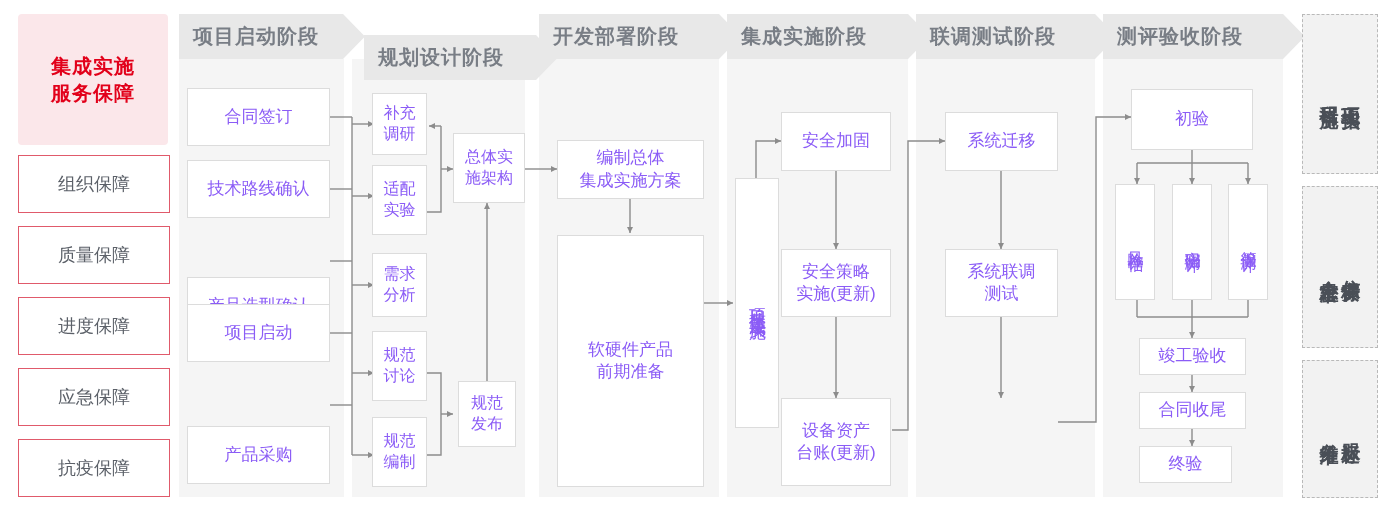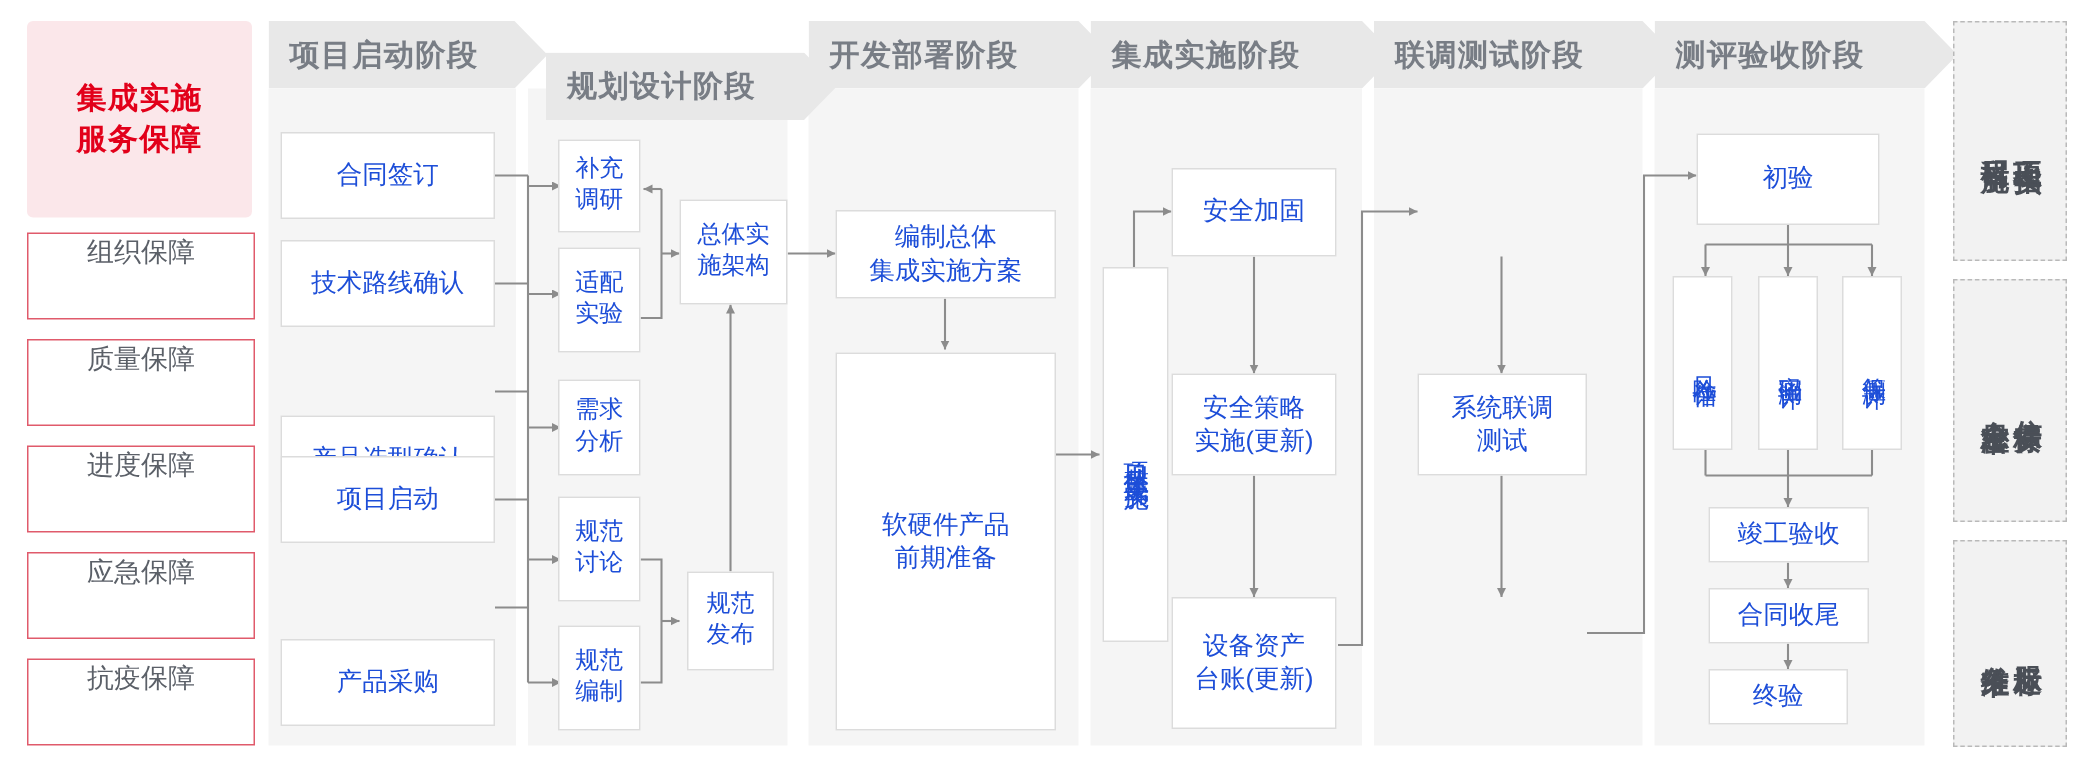--- a/index.html
+++ b/index.html
@@ -14,42 +14,42 @@
   .lead-box{
     position:absolute;left:18px;top:14px;width:150px;height:131px;
     background:#fbe7ea;border-radius:4px;
     display:flex;align-items:center;justify-content:center;
     color:#e2001a;font-weight:bold;font-size:20px;line-height:1.35;
     text-align:center;letter-spacing:1px;
   }
   .guar-box{
     position:absolute;left:18px;width:150px;height:56px;
     background:#ffffff;border:1.5px solid #e05a6b;
-    display:flex;justify-content:center;
+    display:flex;align-items:center;justify-content:center;
     font-size:18px;color:#5b6068;
   }
 
   
   .col{position:absolute;top:59px;background:#f5f5f5;}
   .col-head{
     position:absolute;top:14px;height:45px;background:#e8e8e8;
     display:flex;align-items:center;
     font-weight:bold;font-size:20px;color:#787d85;letter-spacing:1px;
     padding-left:14px;box-sizing:border-box;
     clip-path:polygon(0 0, calc(100% - 22px) 0, 100% 50%, calc(100% - 22px) 100%, 0 100%);
   }
   .col-head.first{
     clip-path:polygon(0 0, calc(100% - 22px) 0, 100% 50%, calc(100% - 22px) 100%, 0 100%);
   }
 
   
   .node{
     position:absolute;background:#ffffff;border:1px solid #dcdcdc;
     display:flex;align-items:center;justify-content:center;text-align:center;
-    font-size:17px;color:#1d4ed8;line-height:1.3;box-sizing:border-box;
+    font-size:17px;color:#8b5cf6;line-height:1.3;box-sizing:border-box;
   }
   .node.sm{font-size:16px;}
   .node.vert{
     writing-mode:vertical-rl;text-orientation:upright;
     letter-spacing:2px;
   }
 
   
   .side-box{
     position:absolute;left:1302px;width:76px;
@@ -272,20 +272,23 @@
       <div>实施(更新)</div>
     </div>
   </div>
   <div class="node" style="left:781px;top:398px;width:110px;height:88px;">
     <div>
       <div>设备资产</div>
       <div>台账(更新)</div>
     </div>
   </div>
 
+  <div class="node" style="left:945px;top:112px;width:113px;height:59px;">
+    <span>系统迁移</span>
+  </div>
   <div class="node" style="left:945px;top:249px;width:113px;height:68px;">
     <div>
       <div>系统联调</div>
       <div>测试</div>
     </div>
   </div>
 
   <div class="node" style="left:1131px;top:89px;width:122px;height:61px;">
     <span>初验</span>
   </div>

